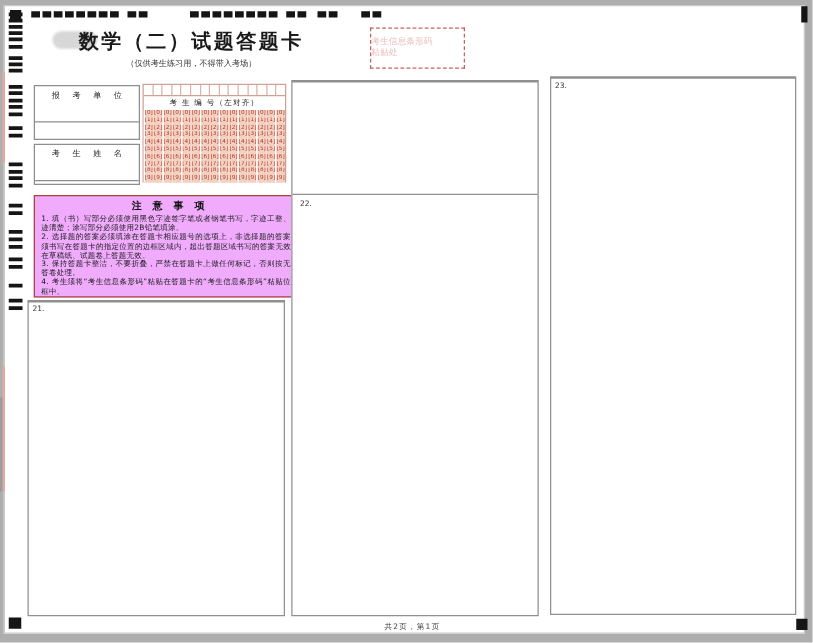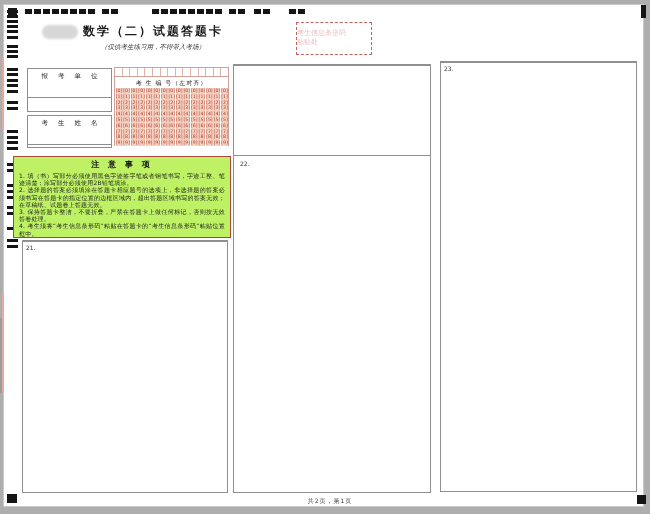--- a/index.html
+++ b/index.html
@@ -11,22 +11,22 @@
   }
   .page{
     position:absolute;left:3px;top:4px;width:641px;height:503px;
     background:#ffffff;border:1px solid #c9c9c9;box-sizing:border-box;
   }
   .tmark{position:absolute;background:#151515;}
   .scanline{position:absolute;}
   
   .header{position:absolute;left:58px;top:21px;width:190px;text-align:center;color:#1a1a1a;}
   .title1{font-size:12px;font-weight:bold;letter-spacing:1px;white-space:nowrap;}
-  .title2{font-size:12px;font-weight:bold;letter-spacing:2px;margin-top:2px;white-space:nowrap;}
-  .subtitle{font-size:6.5px;margin-top:3px;color:#333;white-space:nowrap;font-style:italic;}
+  .title2{font-size:16px;font-weight:bold;letter-spacing:2px;margin-top:2px;white-space:nowrap;}
+  .subtitle{font-size:6.5px;margin-top:3px;color:#333;white-space:nowrap;}
   .redact{
     position:absolute;left:42px;top:25px;width:36px;height:14px;
     background:#d7d7d7;border-radius:7px;filter:blur(1px);
   }
   
   .barcode{
     position:absolute;left:296px;top:22px;width:76px;height:33px;
     border:1px dashed #c4625c;box-sizing:border-box;
     color:rgba(197,91,85,0.40);font-size:7px;line-height:9px;
     text-align:left;padding-top:6px;
@@ -54,22 +54,22 @@
     height:11px;line-height:11px;text-align:center;font-size:6px;
     letter-spacing:1px;color:#1a1a1a;white-space:nowrap;
   }
   .bubblerow{display:flex;height:5.8px;background:#fff;}
   .bubblerow span{
     flex:1;background:#f5d0c1;color:#a93b29;font-size:4.6px;line-height:5.8px;
     text-align:center;margin-left:0.5px;overflow:hidden;white-space:nowrap;
   }
   
   .notice{
-    position:absolute;left:13px;top:156px;width:218px;height:82px;
-    border:1px solid #a8463a;box-sizing:border-box;background:#bef264;
+    position:absolute;left:27px;top:156px;width:218px;height:82px;
+    border:1px solid #a8463a;box-sizing:border-box;background:#f0abfc;
   }
   .notice-title{
     text-align:center;font-size:8px;font-weight:bold;letter-spacing:3px;
     color:#111;margin-top:2px;
   }
   .notice-items{margin:2px 5px 0 5px;}
   .notice-item{
     font-size:6px;line-height:7.2px;color:#1c1c1c;text-align:justify;
     letter-spacing:0.2px;
   }

